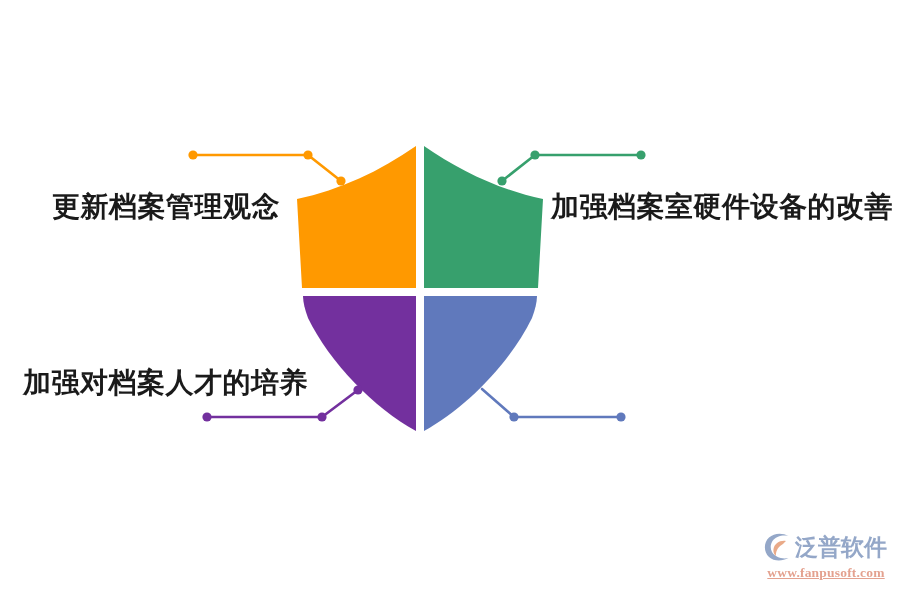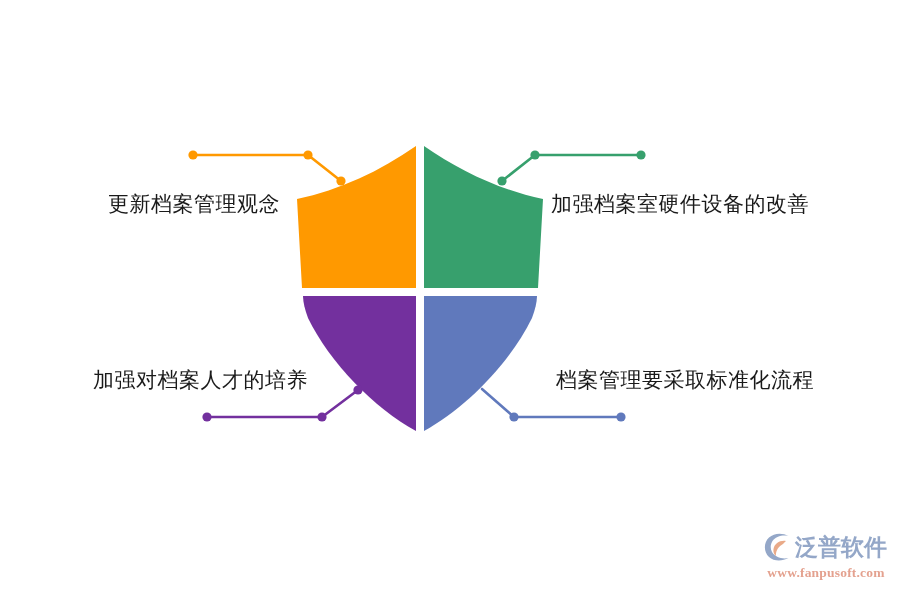--- a/index.html
+++ b/index.html
@@ -20,22 +20,22 @@
     position: absolute;
     left: 0;
     top: 0;
     width: 900px;
     height: 600px;
   }
 
   .label-text {
     position: absolute;
     font-family: "Liberation Sans", "DejaVu Sans", sans-serif;
-    font-size: 21px;
-    font-weight: 400;
+    font-size: 28px;
+    font-weight: 700;
     color: #1a1a1a;
     white-space: nowrap;
     letter-spacing: 0.5px;
     line-height: 1;
   }
 
   #label-top-left {
     right: 620px;
     top: 193px;
     text-align: right;
@@ -87,20 +87,21 @@
   }
   #watermark .wm-url {
     font-family: "Liberation Serif", "DejaVu Serif", serif;
     font-size: 13.5px;
     font-weight: 700;
     color: #e29a86;
     letter-spacing: 0.2px;
     text-align: center;
     margin-top: 1px;
     width: 128px;
+    text-decoration: underline;
   }
 </style>
 </head>
 <body>
 
 <div id="infographic">
 
   <svg id="shield-svg" width="900" height="600" viewBox="0 0 900 600" xmlns="http://www.w3.org/2000/svg">
 
     <path id="quad-tl" d="M 416,146
@@ -158,21 +159,20 @@
 
   </svg>
 
   
   <div class="label-text" id="label-top-left">更新档案管理观念</div>
 
   <div class="label-text" id="label-bottom-left">加强对档案人才的培养</div>
 
   <div class="label-text" id="label-top-right">加强档案室硬件设备的改善</div>
 
-  <div class="label-text" id="label-bottom-right">档案管理要采取标准化流程</div>
 
   
   <div id="watermark">
     <div class="wm-row">
       <div class="wm-mark">
         <svg width="30" height="30" viewBox="0 0 30 30" xmlns="http://www.w3.org/2000/svg">
           <path d="M26.5,4 C20,0.5 12,1 7,5.5 C1.5,10.5 1.5,20 7,25 C12,29.5 20,29.5 26.5,26
                    C20,27.5 13,25 10,20 C7,14.5 9.5,7.5 15.5,5 C19,3.5 23,3.3 26.5,4 Z" fill="#8ba0c4"></path>
           <path d="M24,9 C18,8 12.5,11.5 11.5,17 C11,20 12,22.5 14,24
                    C13.5,20 15.5,15.5 19.5,13 C21,12 22.6,10.4 24,9 Z" fill="#e8a37e"></path>

